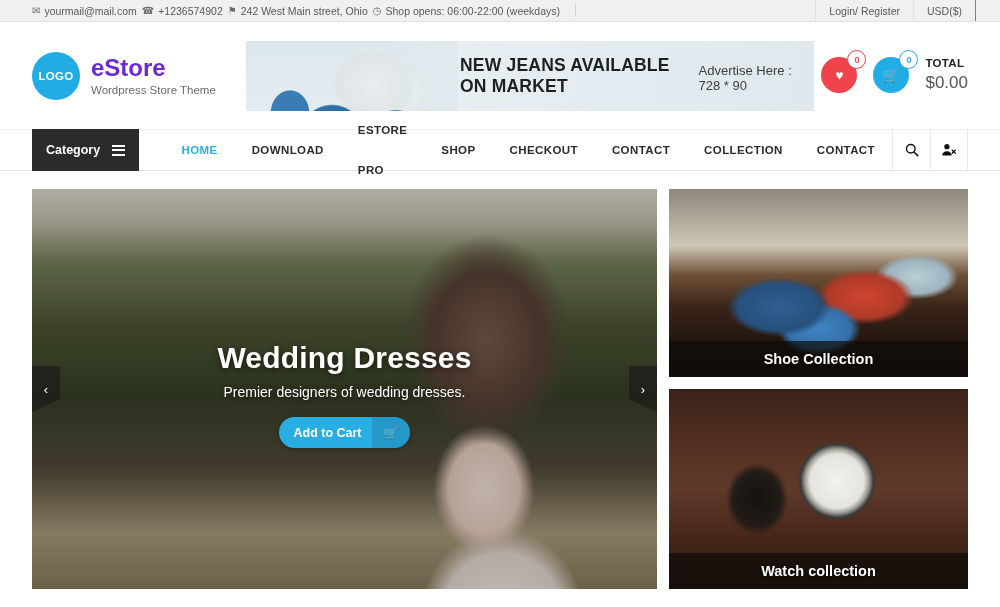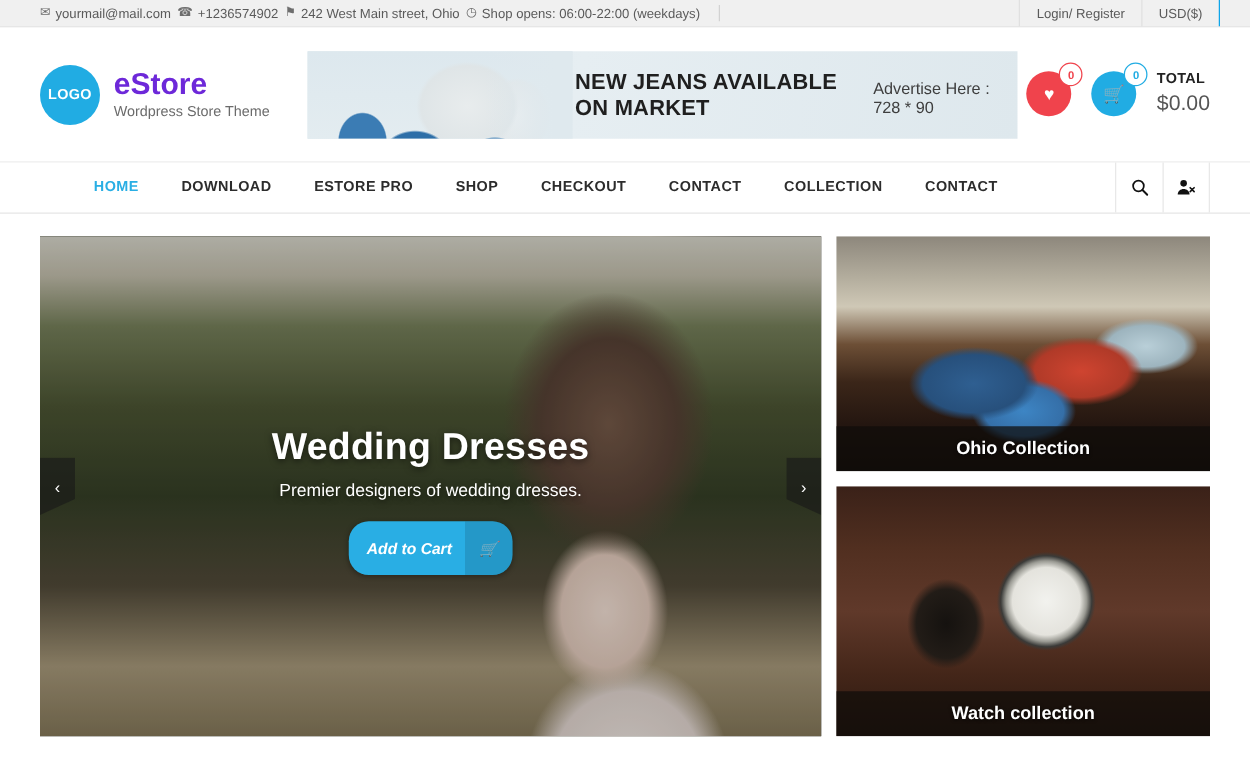--- a/index.html
+++ b/index.html
@@ -144,23 +144,23 @@
     position: absolute; left: 0; right: 0; top: 152px; text-align: center; color: #fff;
   }
   .slide-title {
     font-size: 30px; font-weight: bold; letter-spacing: .2px;
     text-shadow: 0 2px 6px rgba(0,0,0,.55);
   }
   .slide-sub {
     font-size: 14px; margin-top: 9px; text-shadow: 0 1px 5px rgba(0,0,0,.6);
   }
   .atc {
-    margin: 17px auto 0; width: 131px; height: 43px; border-radius: 16px;
+    margin: 17px auto 0; width: 131px; height: 31px; border-radius: 16px;
     background: #29aee4; display: flex; align-items: center; overflow: hidden;
-    cursor: pointer; box-shadow: 0 1px 4px rgba(0,0,0,.3); font-style: italic;
+    cursor: pointer; box-shadow: 0 1px 4px rgba(0,0,0,.3);
   }
   .atc-label {
     flex: 1; text-align: center; font-size: 12.5px; font-weight: bold; color: #fff;
     padding-left: 4px;
   }
   .atc-ico {
     width: 38px; height: 100%; background: rgba(0,0,0,.12);
     display: flex; align-items: center; justify-content: center; color: #fff; font-size: 12px;
   }
   .arrow {
@@ -257,20 +257,28 @@
       <div class="badge cartb">0</div>
     </div>
     <div class="total-box">
       <div class="total-label">TOTAL</div>
       <div class="total-amt">$0.00</div>
     </div>
   </div>
 </div>
 
 <div class="navwrap">
+  <div class="cat-btn">
+    <span>Category</span>
+    <span class="burger">
+        <i></i>
+        <i></i>
+        <i></i>
+      </span>
+  </div>
   <div class="menu">
     <a class="active">HOME</a>
     <a>DOWNLOAD</a>
     <a>ESTORE PRO</a>
     <a>SHOP</a>
     <a>CHECKOUT</a>
     <a>CONTACT</a>
     <a>COLLECTION</a>
     <a>CONTACT</a>
   </div>
@@ -304,20 +312,20 @@
         <span class="atc-ico">🛒</span>
       </div>
     </div>
     <div class="arrow left">‹</div>
     <div class="arrow right">›</div>
   </div>
 
   <div class="cards">
     <div class="card shoes">
       <div class="card-img shoes-img"></div>
-      <div class="card-label">Ohio Collection</div>
+      <div class="card-label">Shoe Collection</div>
     </div>
     <div class="card watch">
       <div class="card-img watch-img"></div>
       <div class="card-label">Watch collection</div>
     </div>
   </div>
 </div>
 
 </body></html>

